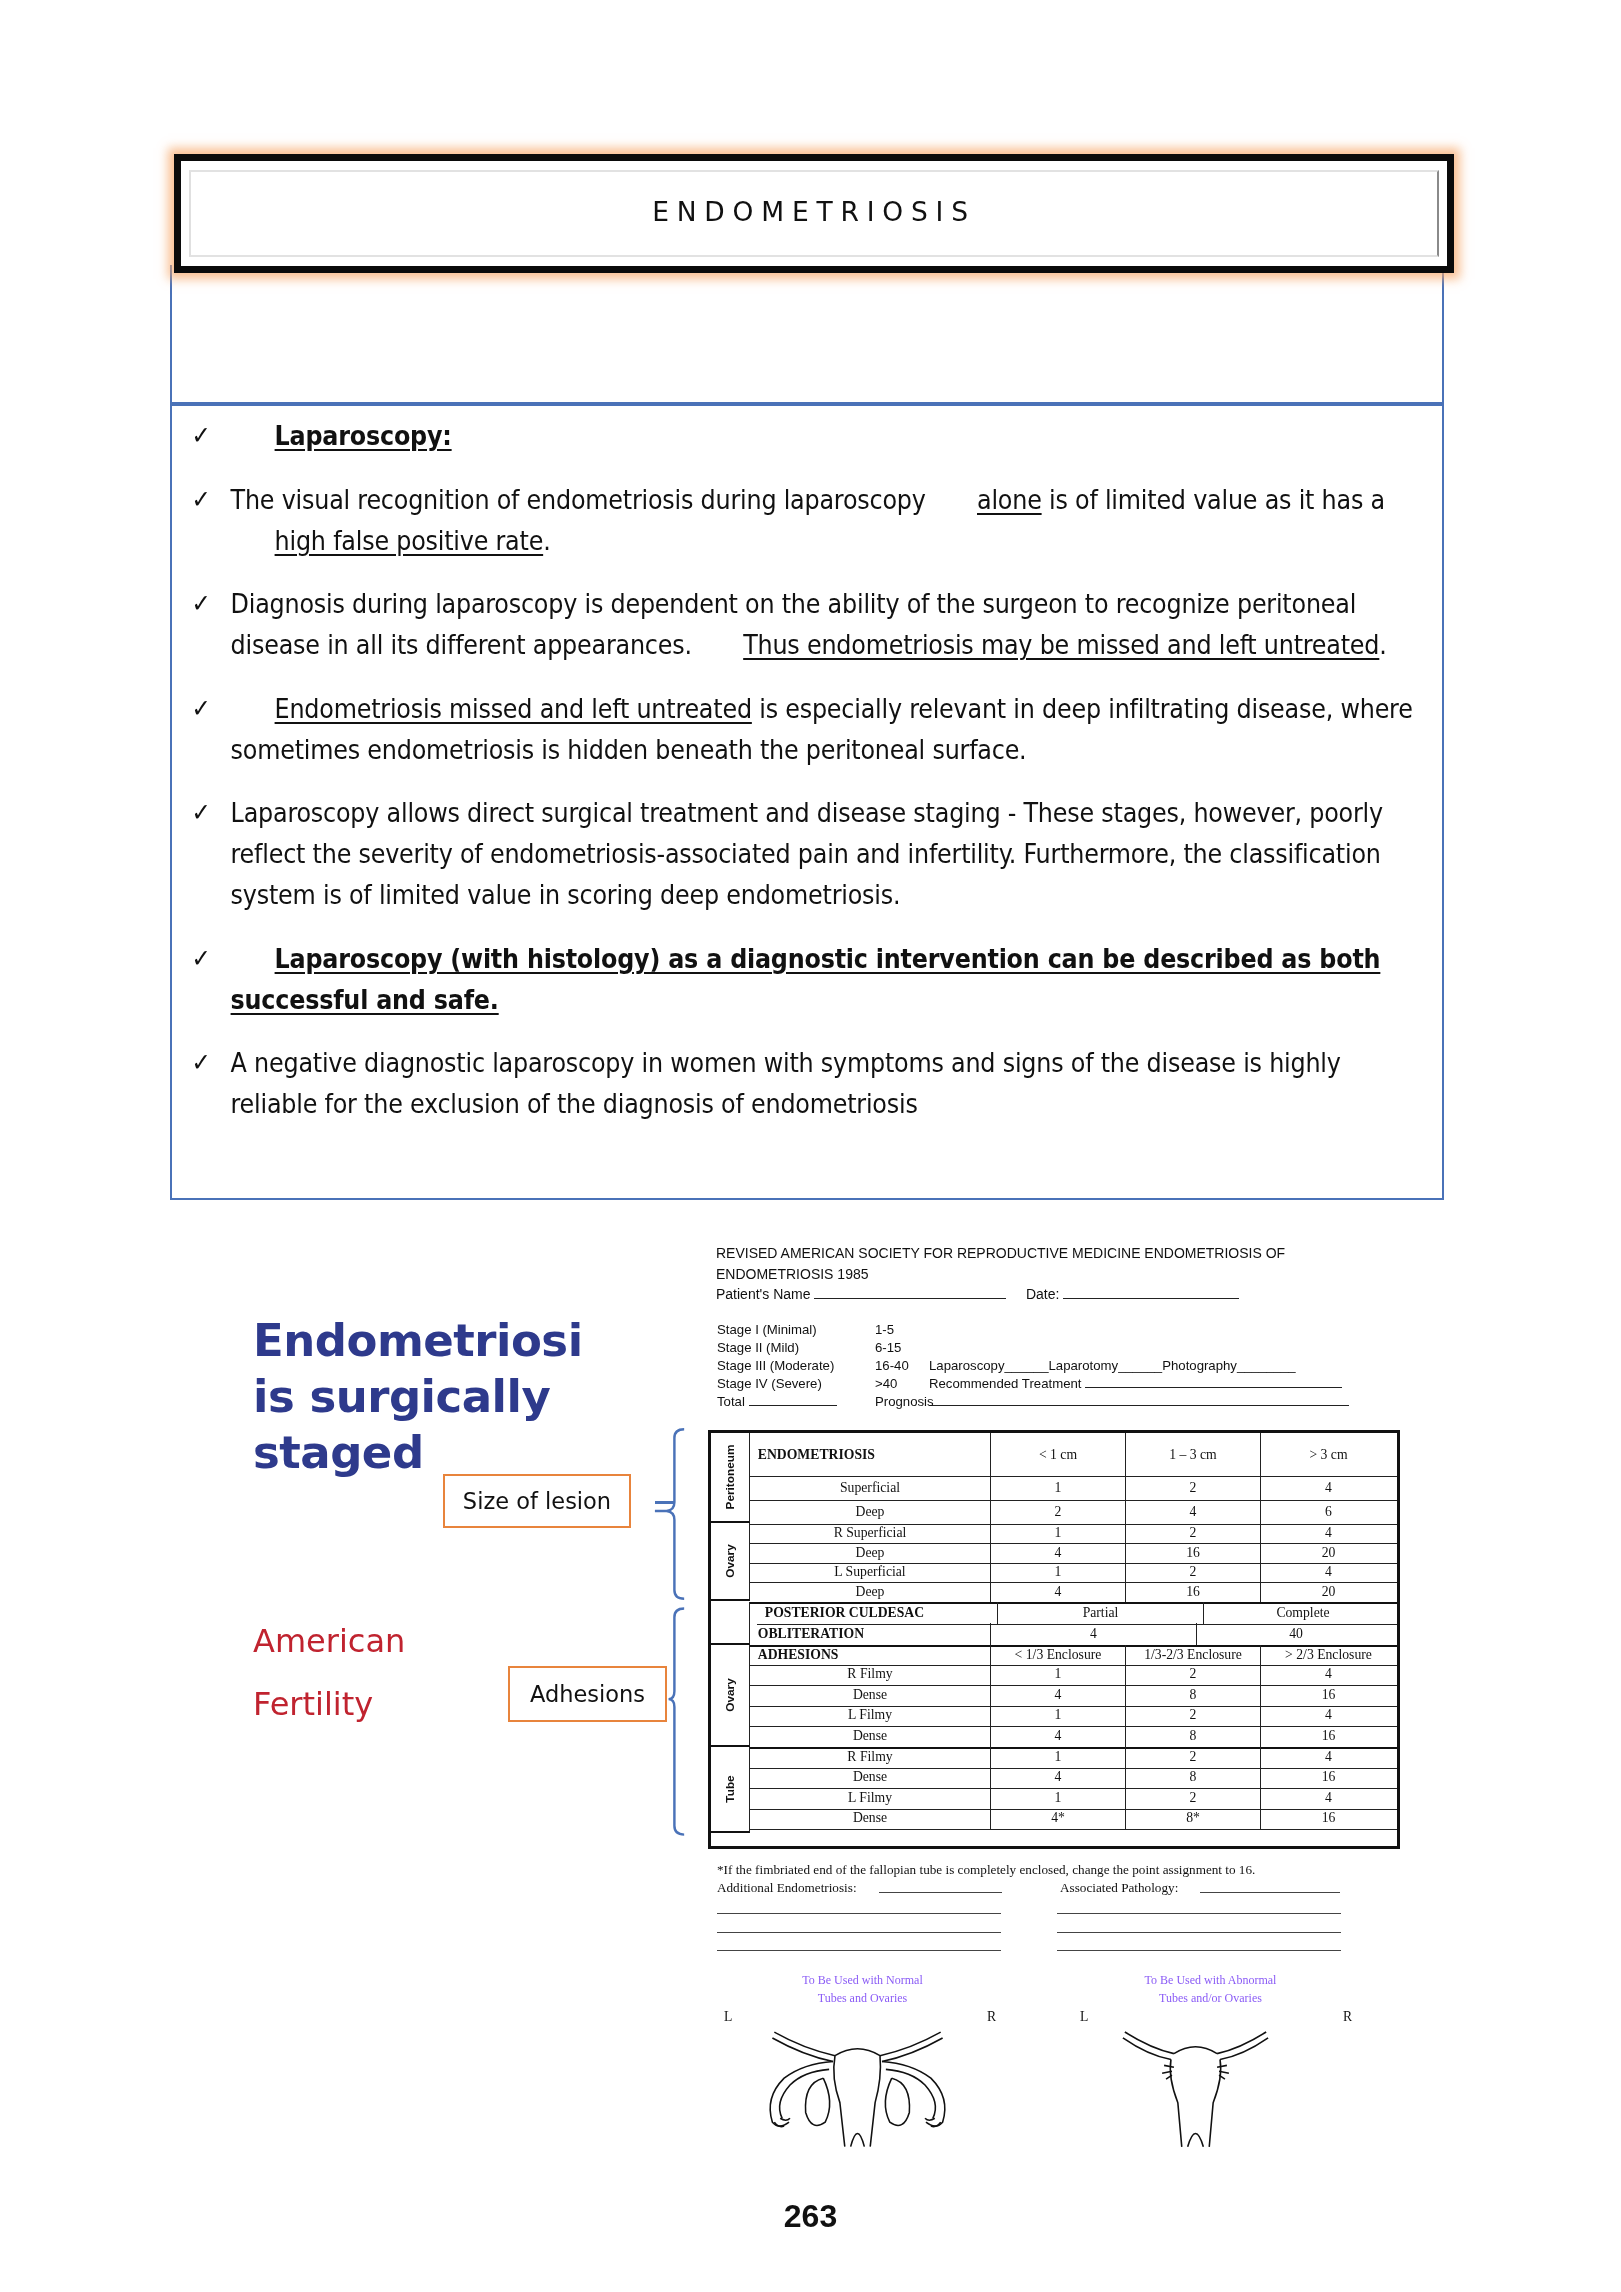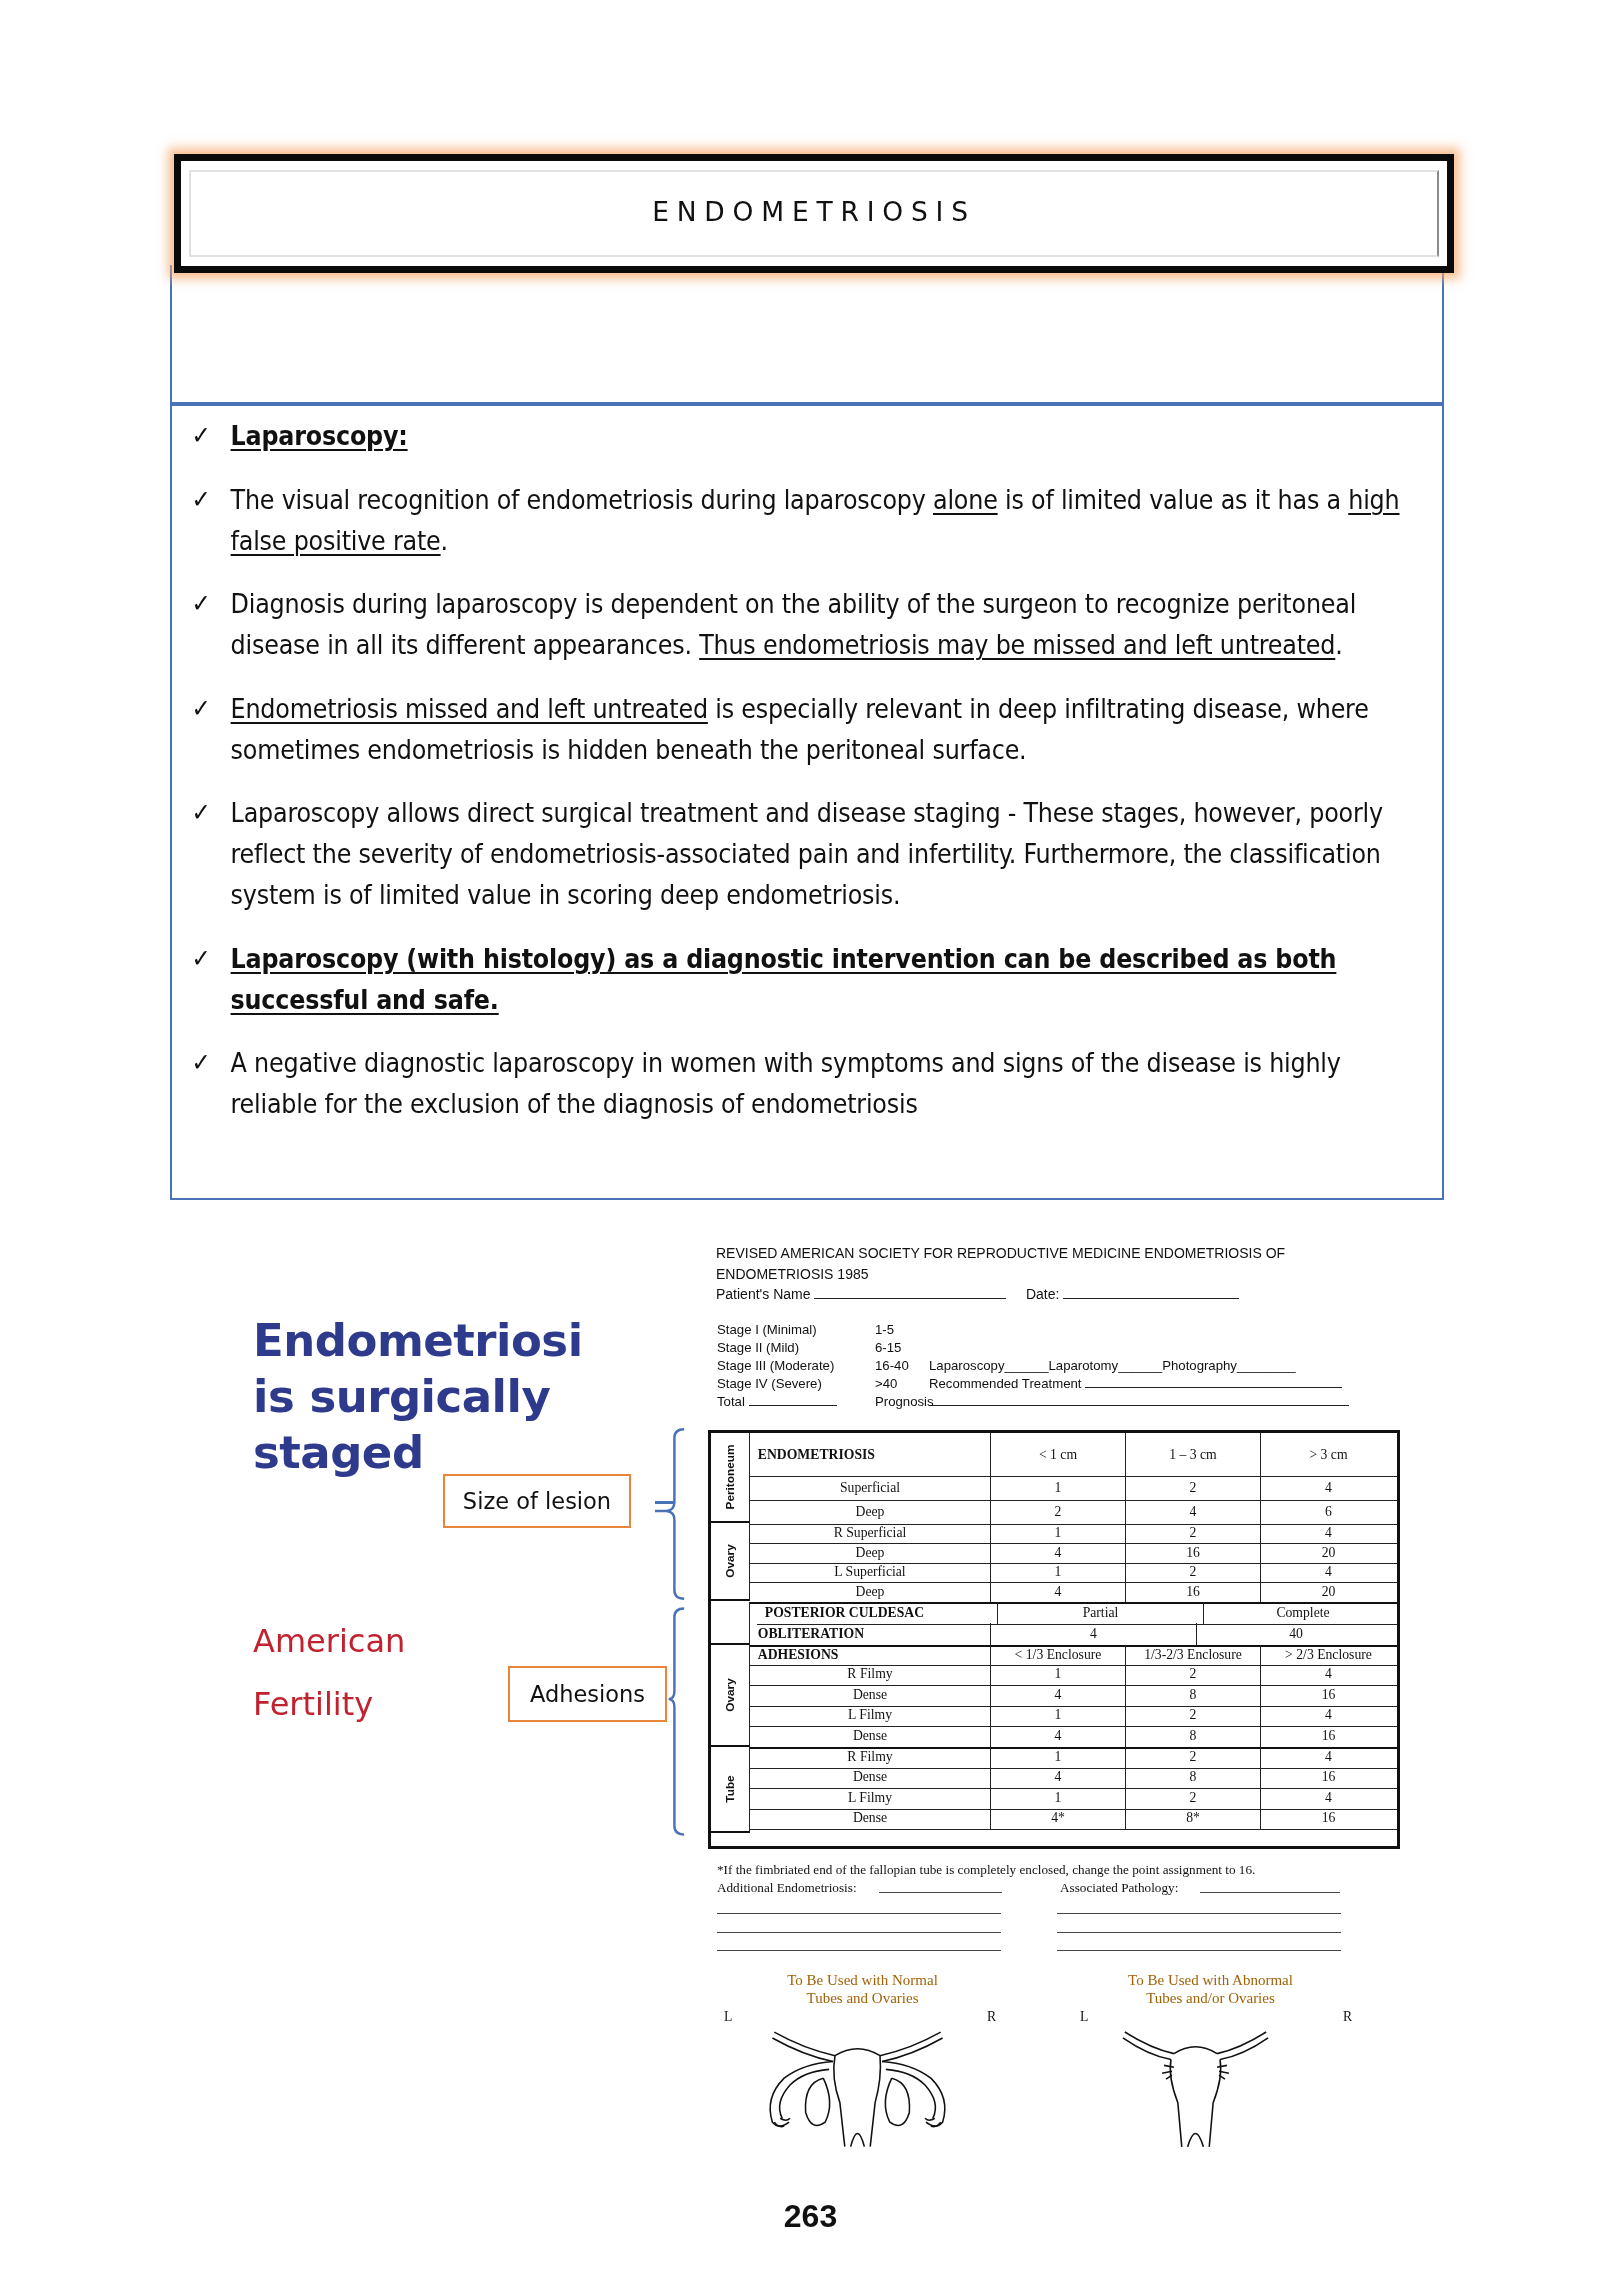--- a/index.html
+++ b/index.html
@@ -36,21 +36,21 @@
   .citation .lead { font-weight: bold; text-decoration: underline; text-decoration-thickness: 2px; }
   .divider { position: absolute; left: 0; right: 0; top: 137px; height: 3.9px; background: #4a72b8; }
 
   .bullets { position: absolute; left: 19.6px; top: 150px; right: 19.6px; }
   .bullet {
     position: relative; padding-left: 39px; font-size: 26.5px; line-height: 41px;
     font-family: "DejaVu Sans Condensed", "DejaVu Sans", sans-serif; font-stretch: condensed;
     margin-bottom: 22.5px; color: #111; letter-spacing: -0.2px;
   }
   .bullet .check { position: absolute; left: 0; top: 0; font-size: 25.5px; }
-  .bullet u { text-decoration-thickness: 2px; text-underline-offset: 3.9px; }
+  .bullet u { text-decoration-thickness: 2px; text-underline-offset: 3.9px; margin-left: 44px; }
 
   
   .slide-heading {
     position: absolute; left: 253px; top: 1313px; width: 353px;
     font-family: "DejaVu Sans", sans-serif; font-weight: bold; font-size: 45px; line-height: 56px;
     color: #2e3a8c; letter-spacing: -0.5px;
   }
   .afs {
     position: absolute; left: 253px; top: 1610px; width: 294px;
     font-family: "DejaVu Sans", sans-serif; font-size: 32px; line-height: 63px; color: #c0232f;
@@ -100,21 +100,21 @@
     transform: rotate(-90deg); white-space: nowrap; font-family: "Liberation Sans", sans-serif;
     font-weight: bold; font-size: 11.8px;
   }
 
   .footnote {
     position: absolute; left: 717px; top: 1861px; width: 667px;
     font-family: "Liberation Serif", serif; font-size: 13.2px; line-height: 17.6px; color: #111;
   }
   .blank-lines { position: absolute; border-bottom: 1.2px solid #444; height: 0; }
   .diagram-cap {
-    position: absolute; font-family: "Liberation Serif", serif; font-size: 15px; line-height: 17.6px; text-align: center; color: #a16207;
+    position: absolute; font-family: "Liberation Serif", serif; font-size: 12px; line-height: 17.6px; text-align: center; color: #8b5cf6;
   }
   .lr { position: absolute; font-family: "Liberation Serif", serif; font-size: 13.7px; color: #111; }
 
   .page-number {
     position: absolute; left: 0; right: 0; top: 2198px; text-align: center;
     font-family: "Liberation Sans", sans-serif; font-weight: bold; font-size: 32px; color: #111;
   }
 </style>
 </head>
 <body>

